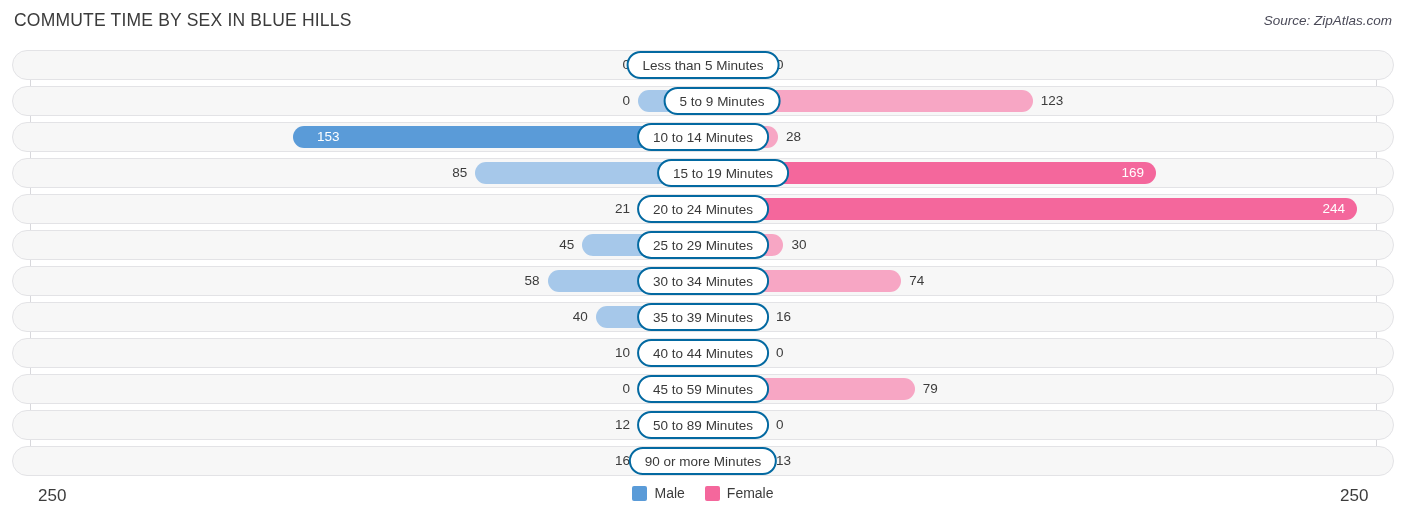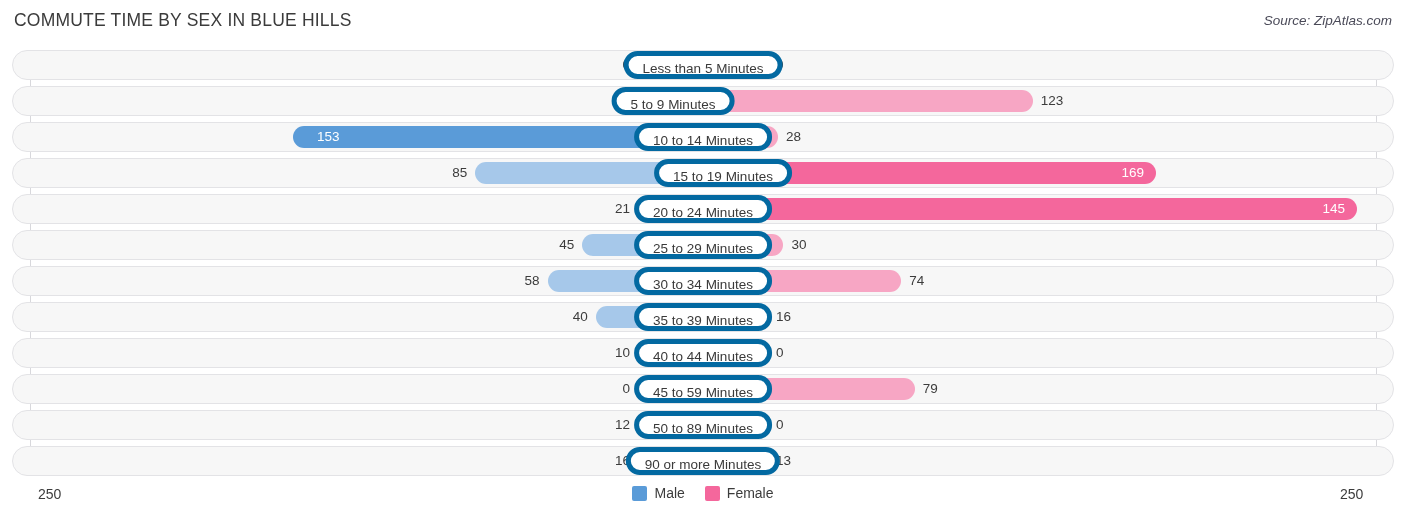--- a/index.html
+++ b/index.html
@@ -76,39 +76,39 @@
   }
   .val.inside { color: #ffffff; }
   .val.left-out  { text-align: right; }
   .val.right-out { text-align: left; }
 
   .catpill {
     position: absolute;
     top: 1px;
     height: 28px; line-height: 26px;
     background: #ffffff;
-    border: 5px solid #0369a1;
+    border: 2px solid #0369a1;
     border-radius: 15px;
     font-size: 13.5px;
     color: #3a3a3a;
     text-align: center;
     white-space: nowrap;
     padding: 0 14px;
     transform: translateX(-50%);
     z-index: 4;
   }
 
   
   .footer {
     position: absolute; left: 0; top: 481px;
     width: 1406px; height: 42px;
   }
   .axis-min, .axis-max {
     position: absolute; top: 5px;
-    font-size: 14px; color: #3c3c3c;
+    font-size: 17px; color: #3c3c3c;
   }
   .axis-min { left: 38px; }
   .axis-max { left: 1340px; }
 
   .legend {
     position: absolute; left: 0; right: 0; top: 4px;
     display: flex; justify-content: center; align-items: center;
     gap: 20px;
   }
   .legend-item { display: flex; align-items: center; gap: 7px; }
@@ -141,21 +141,21 @@
             <div class="catpill" style="left: 703px;">Less than 5 Minutes</div>
           </div>
         </div>
         <div class="row">
           <div class="track"></div>
           <div class="bars">
             <div class="bar male" style="left: 638px; width: 65px;"></div>
             <div class="bar female" style="left: 703px; width: 329.64px;"></div>
             <div class="val left-out" style="left: 578px; width: 52px;">0</div>
             <div class="val right-out" style="left: 1040.64px; width: 52px;">123</div>
-            <div class="catpill" style="left: 673px;">5 to 9 Minutes</div>
+            <div class="catpill" style="left: 722px;">5 to 9 Minutes</div>
           </div>
         </div>
         <div class="row">
           <div class="track"></div>
           <div class="bars">
             <div class="bar male hi" style="left: 292.96px; width: 410.04px;"></div>
             <div class="bar female" style="left: 703px; width: 75.04px;"></div>
             <div class="val inside right-out" style="left: 304.96px; margin-left: 12px;">153</div>
             <div class="val right-out" style="left: 786.04px; width: 52px;">28</div>
             <div class="catpill" style="left: 703px;">10 to 14 Minutes</div>
@@ -170,21 +170,21 @@
             <div class="val inside left-out" style="left: 1091.92px; width: 52px; ">169</div>
             <div class="catpill" style="left: 723px;">15 to 19 Minutes</div>
           </div>
         </div>
         <div class="row">
           <div class="track"></div>
           <div class="bars">
             <div class="bar male" style="left: 638px; width: 65px;"></div>
             <div class="bar female hi" style="left: 703px; width: 653.92px;"></div>
             <div class="val left-out" style="left: 578px; width: 52px;">21</div>
-            <div class="val inside left-out" style="left: 1292.92px; width: 52px; text-align: right;">145</div>
+            <div class="val inside left-out" style="left: 1292.92px; width: 52px; text-align: right;">244</div>
             <div class="catpill" style="left: 703px;">20 to 24 Minutes</div>
           </div>
         </div>
         <div class="row">
           <div class="track"></div>
           <div class="bars">
             <div class="bar male" style="left: 582.4px; width: 120.6px;"></div>
             <div class="bar female" style="left: 703px; width: 80.4px;"></div>
             <div class="val left-out" style="left: 522.4px; width: 52px;">45</div>
             <div class="val right-out" style="left: 791.4px; width: 52px;">30</div>

